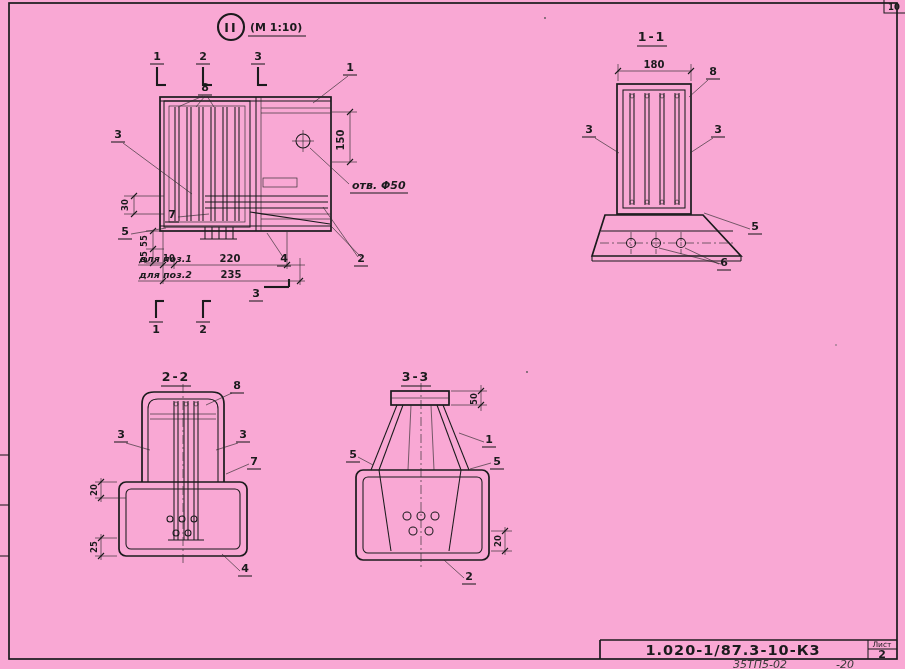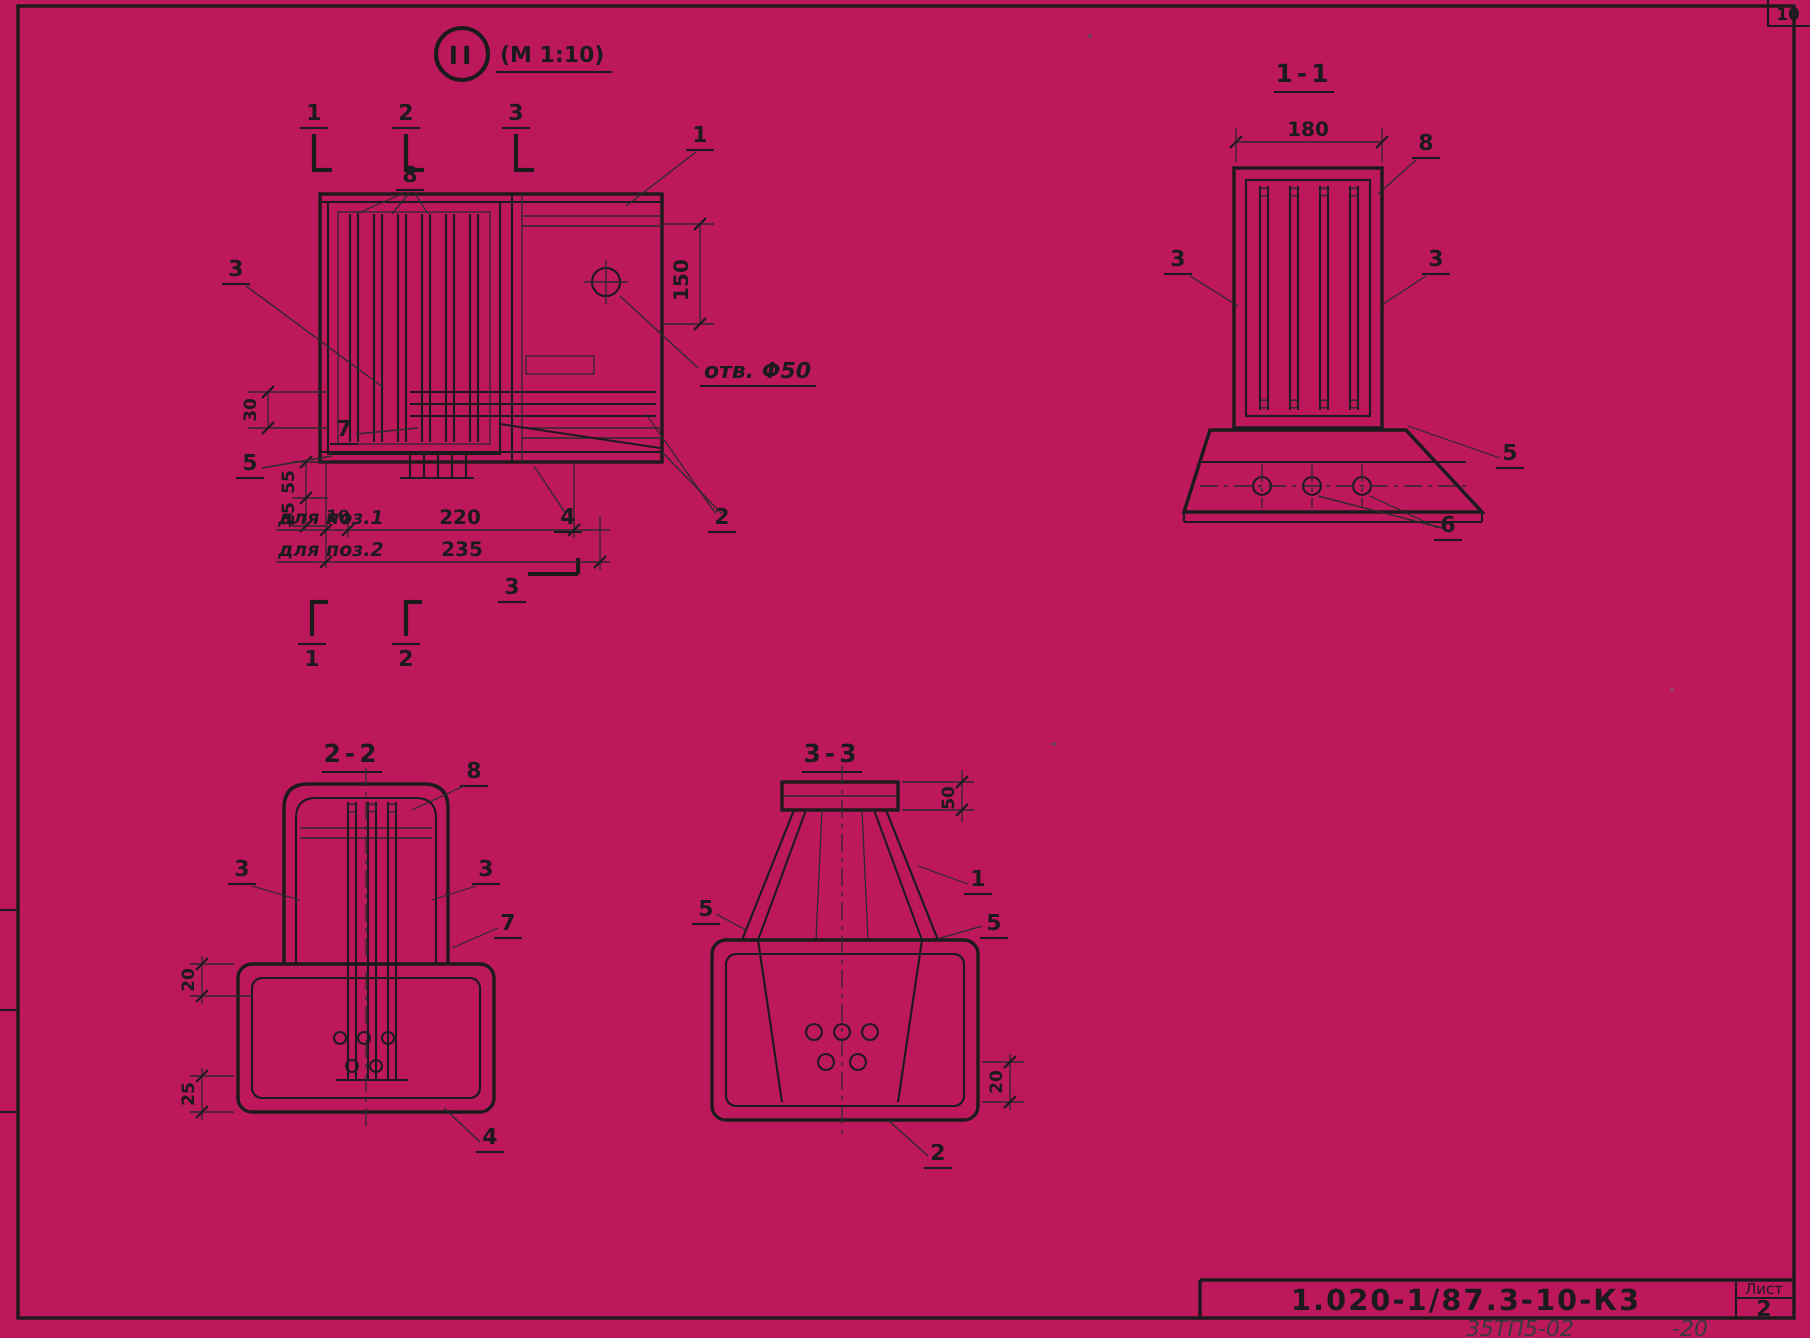--- a/index.html
+++ b/index.html
@@ -1,16 +1,16 @@
 <!DOCTYPE html>
 <html><head>
 <meta charset="utf-8">
 <style>
   html,body{margin:0;padding:0;background:#dddbd4;}
-  .page{position:relative;width:905px;height:669px;background:#be185d;overflow:hidden;}
+  .page{position:relative;width:905px;height:669px;background:#f9a8d4;overflow:hidden;}
   .page svg{position:absolute;left:0;top:0;}
   text{font-family:"DejaVu Sans","Liberation Sans",sans-serif;fill:#1b1b1d;}
   .s2{stroke:#1b1b1d;stroke-width:1.7;fill:none;}
   .s1{stroke:#1b1b1d;stroke-width:1.05;fill:none;}
   .s0{stroke:#2b2b2b;stroke-width:0.65;fill:none;}
   .sb{stroke:#1b1b1d;stroke-width:2.1;fill:none;}
   .cl{stroke:#2b2b2b;stroke-width:0.65;fill:none;stroke-dasharray:9 3 2 3;}
   .tick{stroke:#1b1b1d;stroke-width:1.1;fill:none;}
   .sect{font-size:12.5px;font-weight:bold;letter-spacing:2px;}
   .lbl{font-size:11px;font-weight:bold;}

